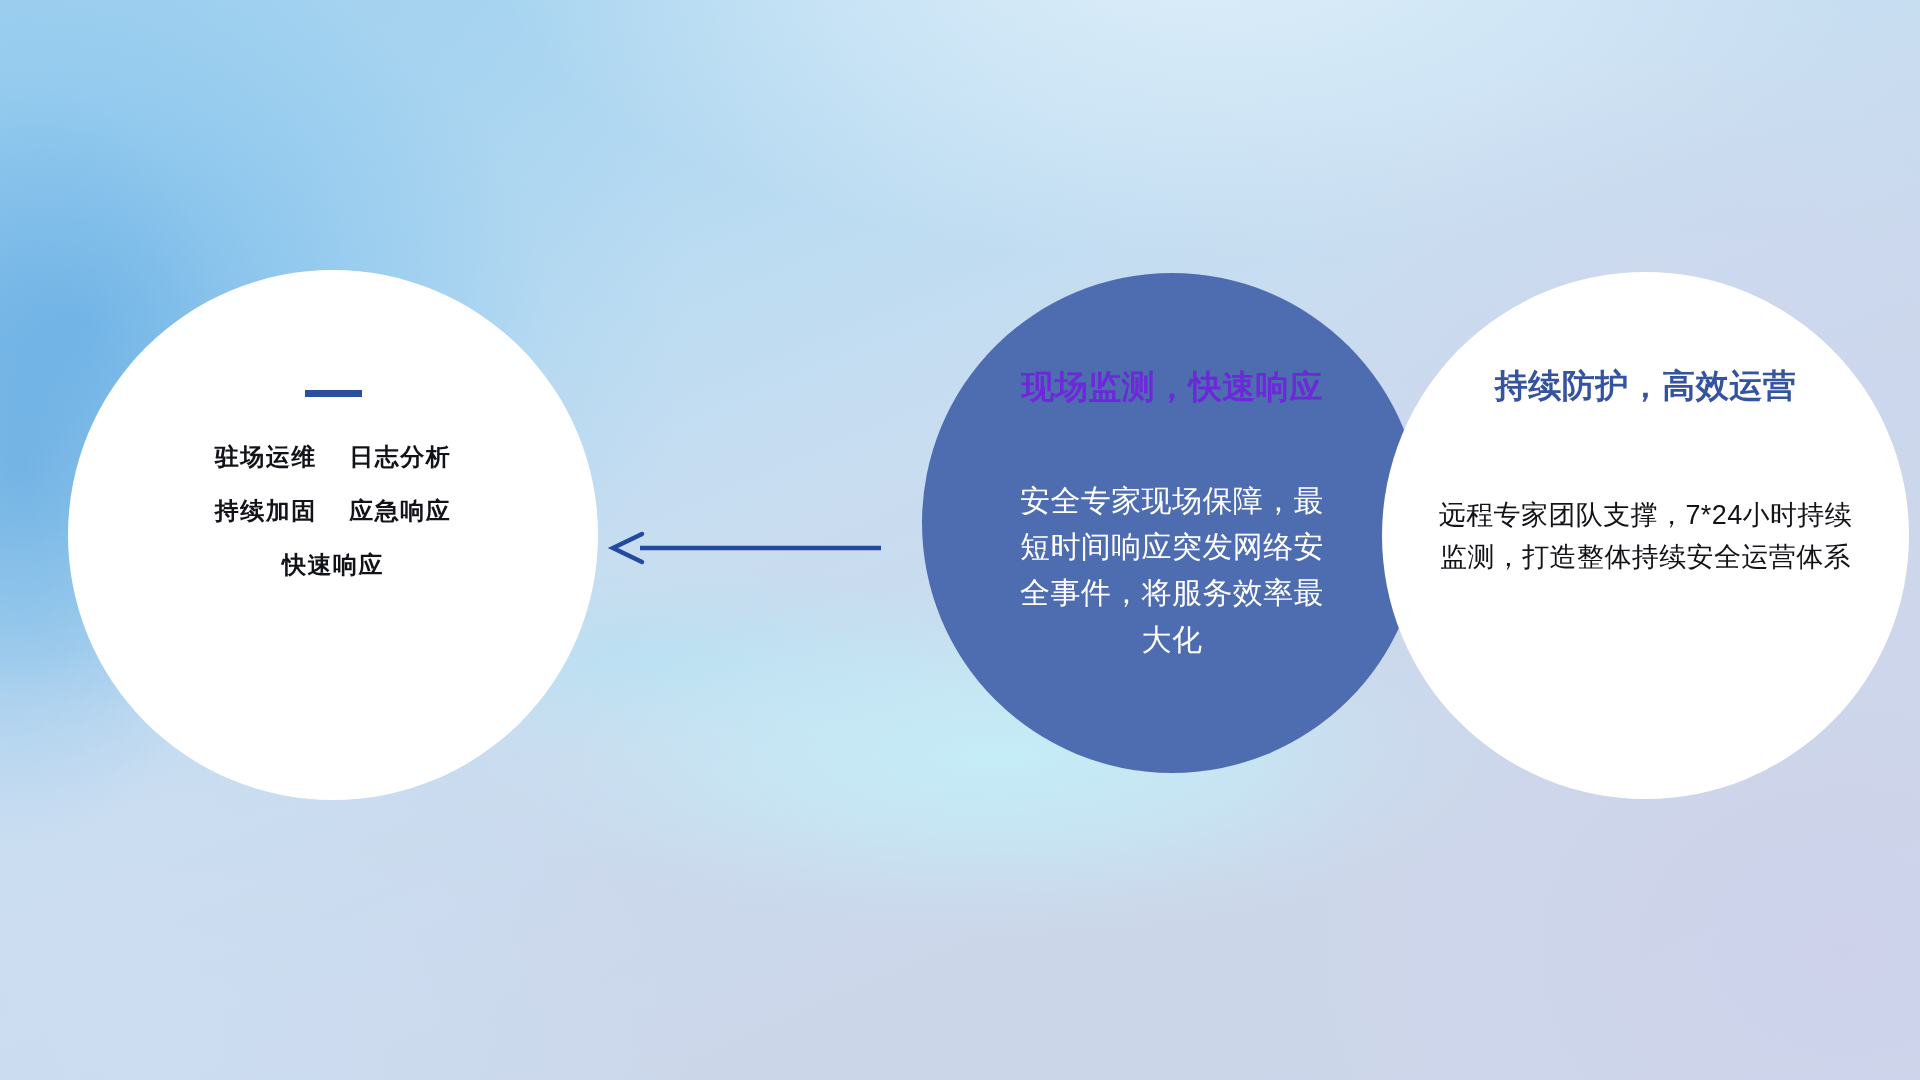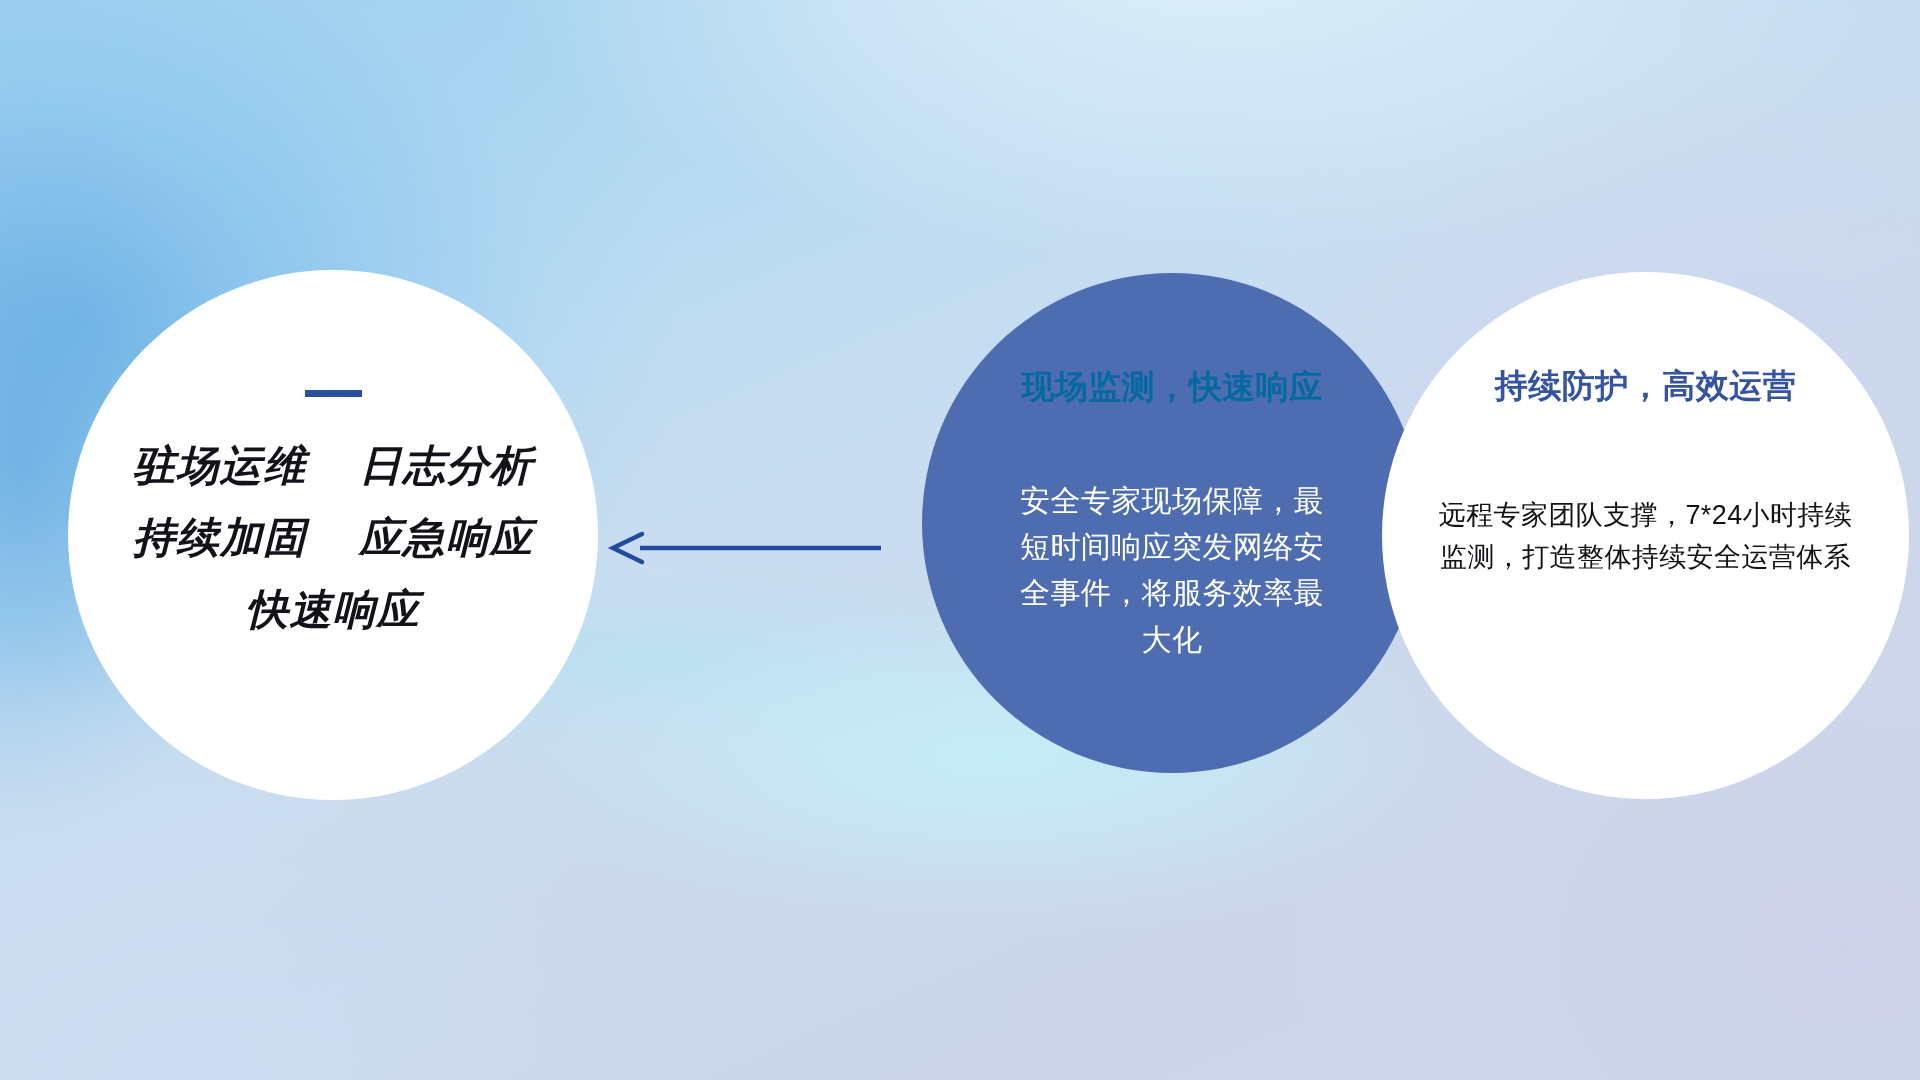--- a/index.html
+++ b/index.html
@@ -107,44 +107,43 @@
     display:flex; flex-direction:column;
     align-items:center; justify-content:flex-start;
     padding-top:120px;
   }
   #left-rule {
     width:57px; height:7px;
     background:#2a4f9f;
     margin-bottom:48px;
   }
   .left-line {
-    font-size:42px;
+    font-size:24px;
     font-weight:bold;
     color:#111318;
     letter-spacing:1.5px;
     line-height:1.0;
     margin-bottom:30px;
     white-space:pre;
-    font-style:italic;
   }
   .left-line:last-child { margin-bottom:0; }
 
   
   #dark-content {
     position:absolute; z-index:6;
     left:922px; top:273px; width:500px; height:500px;
     display:flex; flex-direction:column;
     align-items:center;
     padding-top:92px;
     pointer-events:none;
   }
   #dark-title {
     font-size:33px;
     font-weight:bold;
-    color:#0369a1;
+    color:#6d28d9;
     letter-spacing:0.5px;
     white-space:nowrap;
     pointer-events:auto;
     text-align:right;
   }
   #dark-body {
     margin-top:68px;
     width:316px;
     font-size:30px;
     line-height:1.54;

